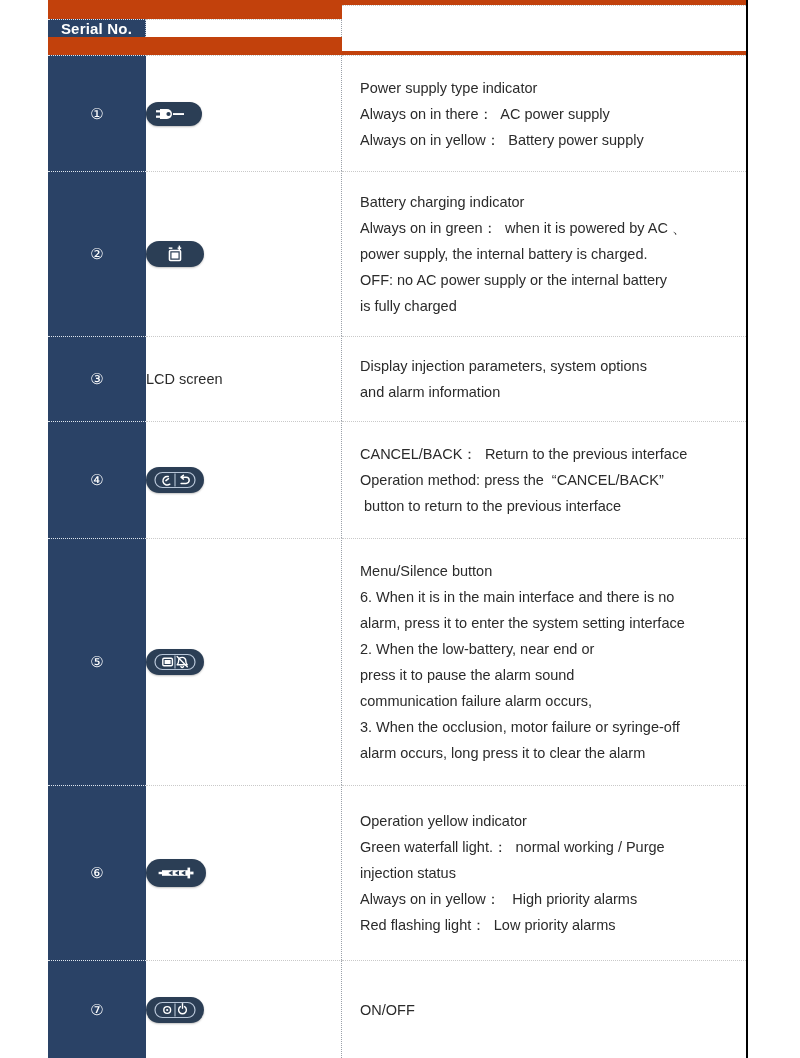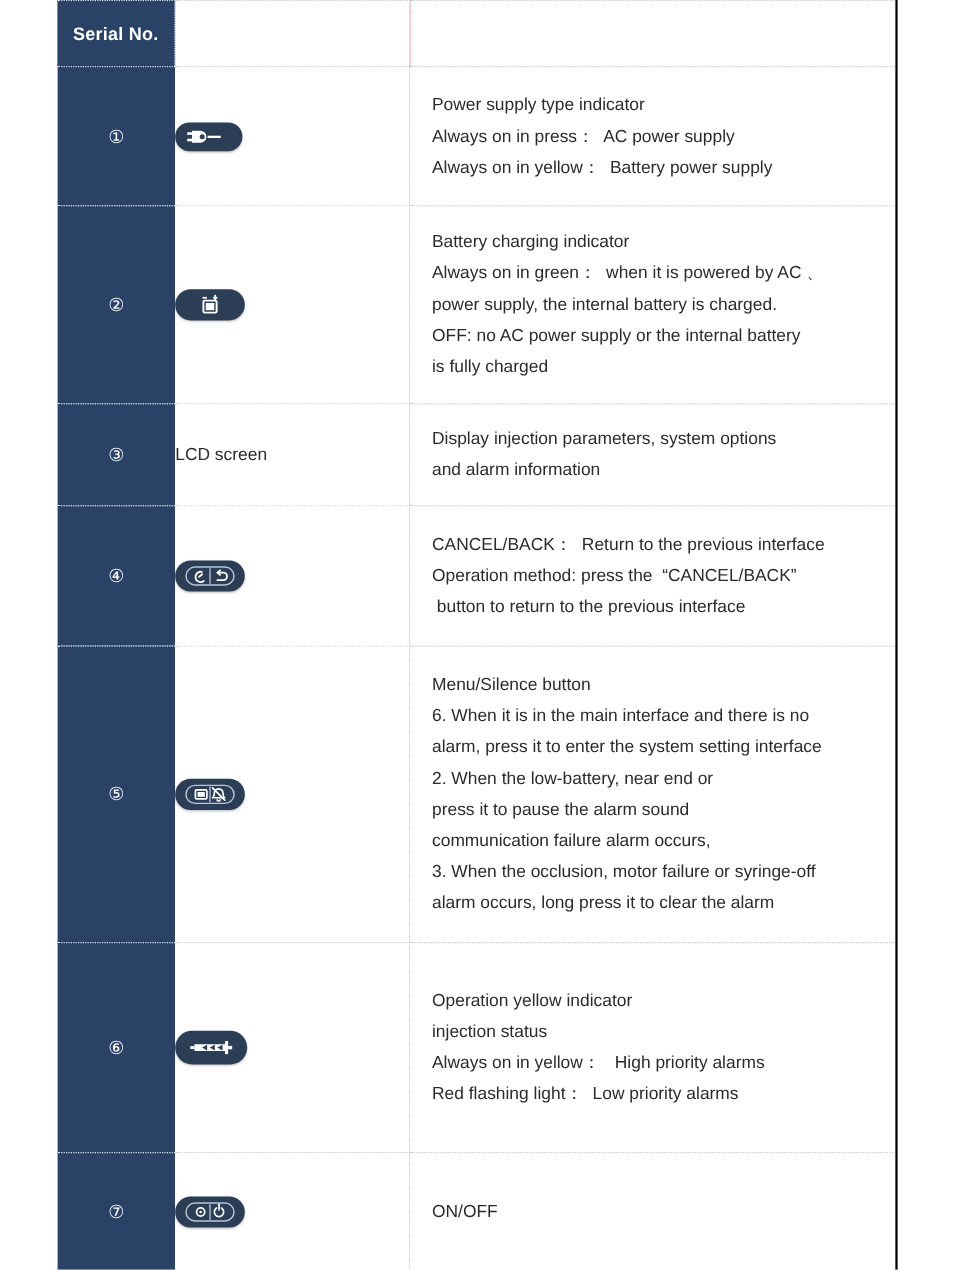--- a/index.html
+++ b/index.html
@@ -28,20 +28,21 @@
     top: 0;
     width: 700px;
     border-right: 2px solid #000000;
     box-sizing: border-box;
   }
 
   .thead {
     display: flex;
     background: #c2410c;
     height: 55px;
+    align-items: center;
   }
   .thead .cell {
     display: flex;
     align-items: center;
     justify-content: center;
     color: #ffffff;
     font-weight: bold;
     font-size: 15px;
     letter-spacing: .2px;
     box-sizing: border-box;
@@ -160,21 +161,21 @@
               <rect x="2" y="4.2" width="4" height="2.2"></rect>
               <rect x="2" y="9.6" width="4" height="2.2"></rect>
               <circle cx="14.5" cy="8" r="2.1" fill="#2b3e55"></circle>
               <rect x="19" y="7.1" width="11" height="1.9"></rect>
             </g>
           </svg>
         </div>
       </div>
       <div class="cell c-func">
         <div class="line">Power supply type indicator</div>
-        <div class="line">Always on in press：  AC power supply</div>
+        <div class="line">Always on in there：  AC power supply</div>
         <div class="line">Always on in yellow：  Battery power supply</div>
       </div>
     </div>
 
     <div class="row r2">
       <div class="cell c-serial">②</div>
       <div class="cell c-name">
         <div class="pill pill-md">
           <svg width="34" height="20" viewBox="0 0 34 20">
             <g fill="none" stroke="#ffffff" stroke-width="1.6">
@@ -279,20 +280,21 @@
             <g fill="#2b3e55">
               <path d="M19.6 7.6 L15.4 10 L19.6 12.4 z"></path>
               <path d="M26.0 7.6 L21.8 10 L26.0 12.4 z"></path>
               <path d="M32.4 7.6 L28.2 10 L32.4 12.4 z"></path>
             </g>
           </svg>
         </div>
       </div>
       <div class="cell c-func">
         <div class="line">Operation yellow indicator</div>
+        <div class="line">Green waterfall light.：  normal working / Purge</div>
         <div class="line">injection status</div>
         <div class="line">Always on in yellow：   High priority alarms</div>
         <div class="line">Red flashing light：  Low priority alarms</div>
       </div>
     </div>
 
     <div class="row r7">
       <div class="cell c-serial">⑦</div>
       <div class="cell c-name">
         <div class="pill pill-md">

